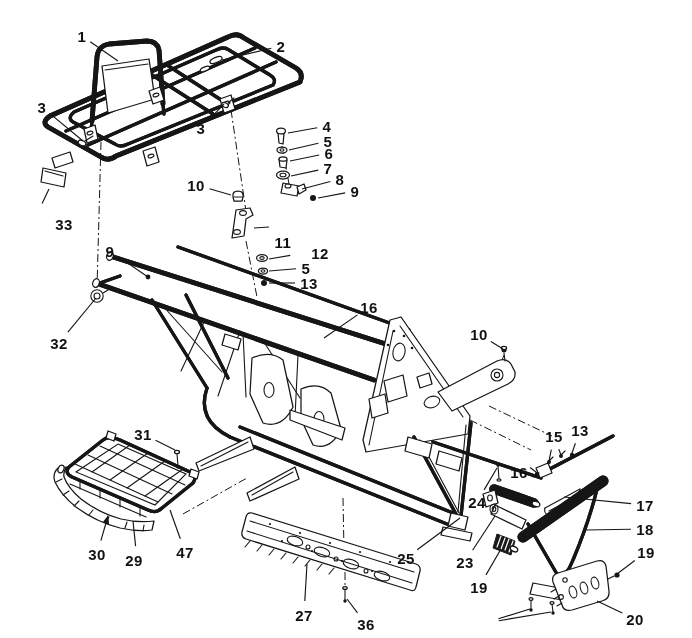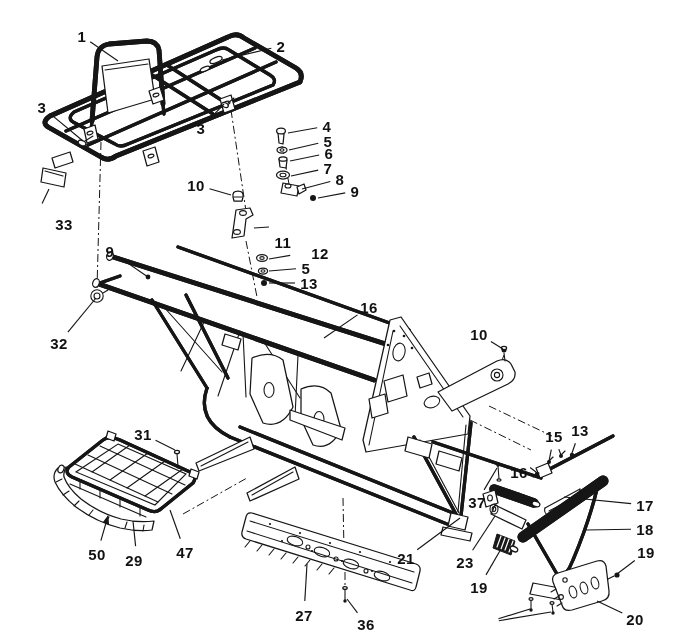--- a/index.html
+++ b/index.html
@@ -400,28 +400,28 @@
       <div class="callout" style="left: 309px; top: 283px;">13</div>
       <div class="callout" style="left: 110px; top: 251px;">9</div>
       <div class="callout" style="left: 369px; top: 307px;">16</div>
       <div class="callout" style="left: 59px; top: 343px;">32</div>
       <div class="callout" style="left: 36px; top: 224px; margin-left: 28px;">33</div>
       <div class="callout" style="left: 479px; top: 334px;">10</div>
       <div class="callout" style="left: 143px; top: 434px;">31</div>
       <div class="callout" style="left: 554px; top: 436px;">15</div>
       <div class="callout" style="left: 580px; top: 430px;">13</div>
       <div class="callout" style="left: 519px; top: 472px; text-align: center;">16</div>
-      <div class="callout" style="left: 477px; top: 502px;">37</div>
+      <div class="callout" style="left: 477px; top: 502px;">24</div>
       <div class="callout" style="left: 645px; top: 505px;">17</div>
       <div class="callout" style="left: 645px; top: 529px;">18</div>
       <div class="callout" style="left: 646px; top: 552px;">19</div>
-      <div class="callout" style="left: 406px; top: 558px;">21</div>
+      <div class="callout" style="left: 406px; top: 558px;">25</div>
       <div class="callout" style="left: 465px; top: 562px;">23</div>
       <div class="callout" style="left: 479px; top: 587px;">19</div>
       <div class="callout" style="left: 485px; top: 659px;">21</div>
       <div class="callout" style="left: 635px; top: 619px;">20</div>
       <div class="callout" style="left: 366px; top: 624px;">36</div>
       <div class="callout" style="left: 304px; top: 615px;">27</div>
       <div class="callout" style="left: 185px; top: 552px;">47</div>
       <div class="callout" style="left: 134px; top: 560px;">29</div>
-      <div class="callout" style="left: 97px; top: 554px;">50</div>
+      <div class="callout" style="left: 97px; top: 554px;">30</div>
     </div>
 </div>
 
 </body></html>

